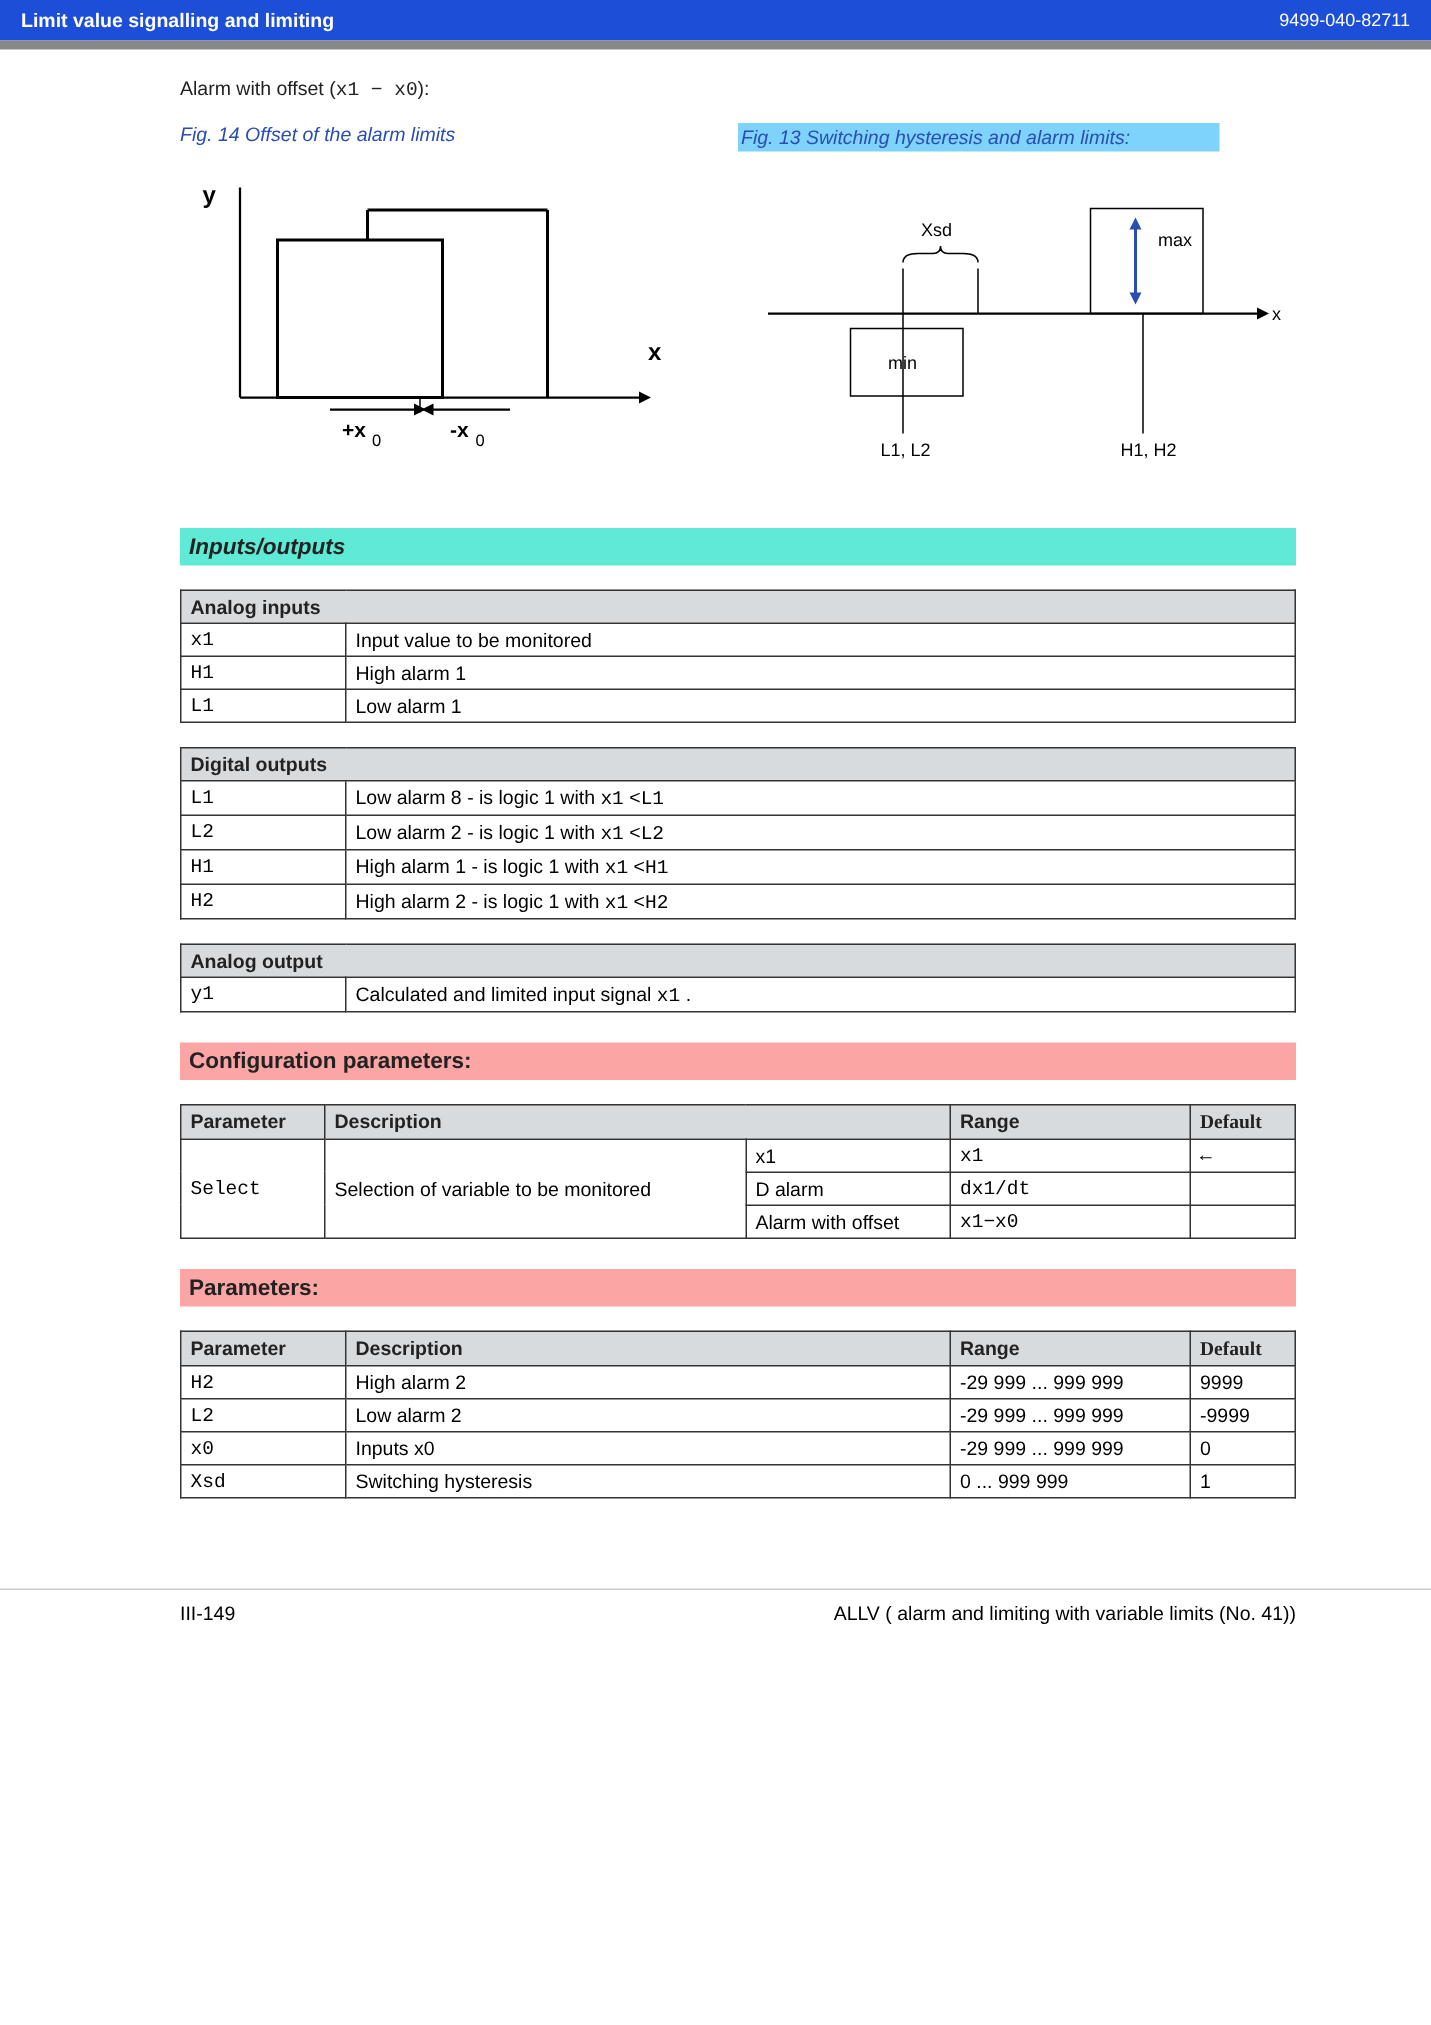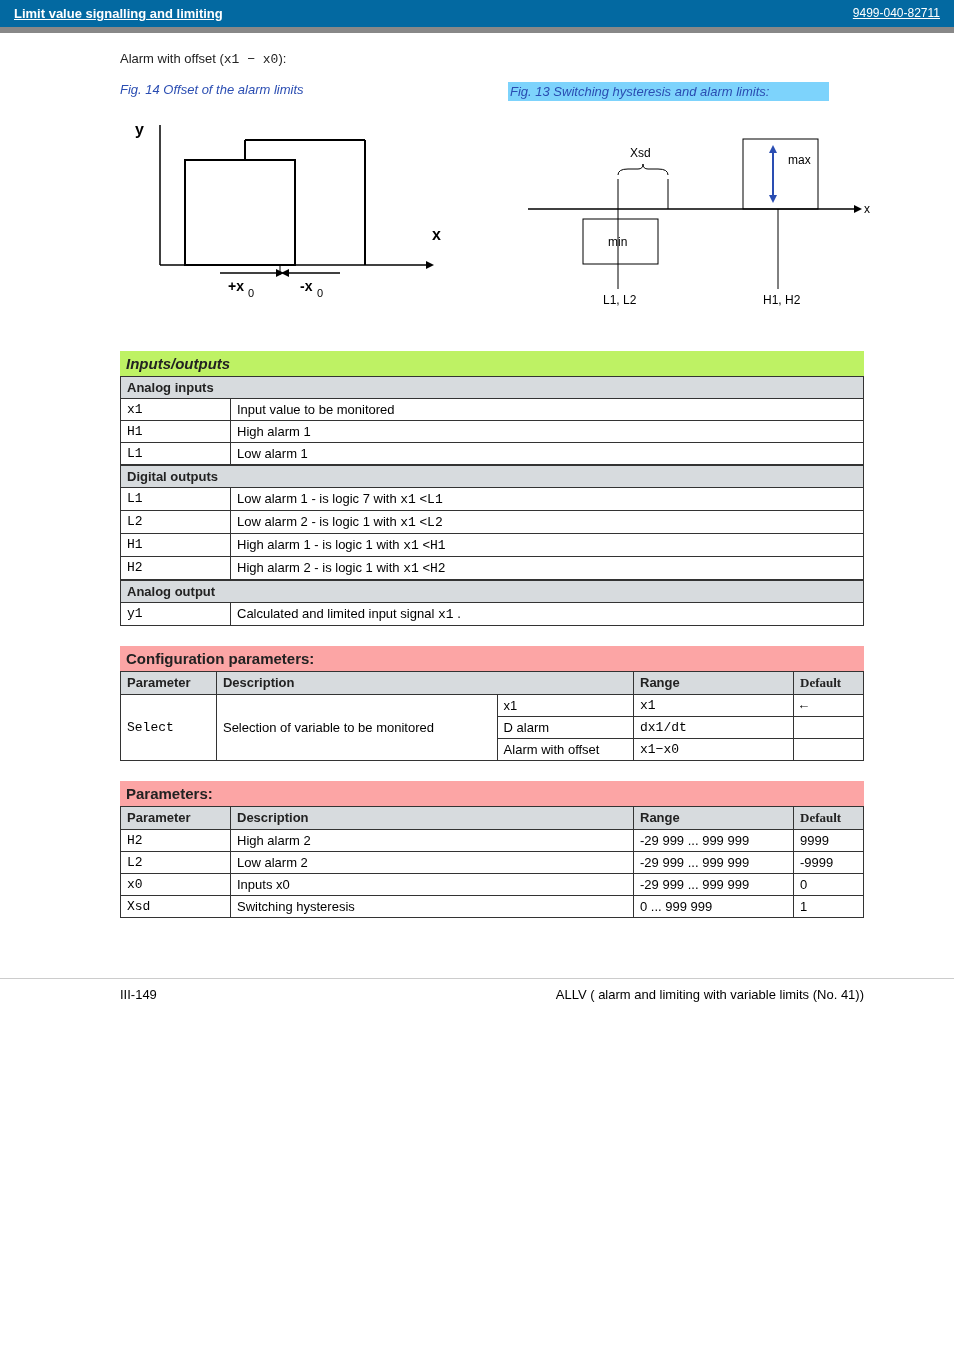--- a/index.html
+++ b/index.html
@@ -5,28 +5,27 @@
   * { box-sizing: border-box; }
   body {
     margin: 0;
     padding: 0;
     font-family: Arial, Helvetica, sans-serif;
     background: #fff;
     color: #000;
     width: 954px;
   }
   .header-bar {
-    background: #0369a1;
+    background: #1d4ed8;
     color: #fff;
     display: flex;
     justify-content: space-between;
     padding: 6px 14px;
     font-weight: bold;
     font-size: 13px;
-    text-decoration: underline;
   }
   .header-bar .right { font-weight: normal; font-size:12px;}
   .grey-bar {
     background: #888;
     height: 6px;
   }
   .content {
     padding: 16px 90px 30px 120px;
   }
   .para {
@@ -42,44 +41,44 @@
     font-size: 13px;
     margin: 8px 0 8px 0;
   }
   .caption-box {
      background:#7dd3fc;
      display:inline-block;
      padding:2px 60px 2px 2px;
   }
   .figs {
     display:flex;
-    gap:48px;
+    gap:32px;
     align-items:flex-start;
   }
   .section-head {
-    background: #bef264;
+    background: #5eead4;
     padding: 4px 6px;
     font-weight: bold;
     font-style: italic;
     font-size: 15px;
     color:#222;
     margin-top: 28px;
   }
   .section-head2 {
     background: #fca5a5;
     padding: 4px 6px;
     font-weight: bold;
     font-size: 15px;
     color:#222;
     margin-top: 20px;
   }
   table.tbl {
     width:100%;
     border-collapse: collapse;
-    margin-top: 0;
+    margin-top: 16px;
     font-size: 13px;
   }
   table.tbl th, table.tbl td {
     border: 1px solid #333;
     padding: 3px 6px;
     text-align: left;
     vertical-align: middle;
   }
   table.tbl th {
     background: #d7dbde;
@@ -201,21 +200,21 @@
   </tbody>
     </table>
 
   <table class="tbl">
     <tbody>
         <tr>
           <th colspan="2" class="subhead">Digital outputs</th>
         </tr>
     <tr>
           <td class="mono col-narrow">L1</td>
-          <td><span>Low alarm 1   - is logic 7 with </span><span class="mono">x1</span><span> &lt;</span><span class="mono">L1</span></td>
+          <td><span>Low alarm 8   - is logic 1 with </span><span class="mono">x1</span><span> &lt;</span><span class="mono">L1</span></td>
         </tr>
     <tr>
           <td class="mono col-narrow">L2</td>
           <td><span>Low alarm 2   - is logic 1 with </span><span class="mono">x1</span><span> &lt;</span><span class="mono">L2</span></td>
         </tr>
     <tr>
           <td class="mono col-narrow">H1</td>
           <td><span>High alarm 1  - is logic 1 with </span><span class="mono">x1</span><span> &lt;</span><span class="mono">H1</span></td>
         </tr>
     <tr>

